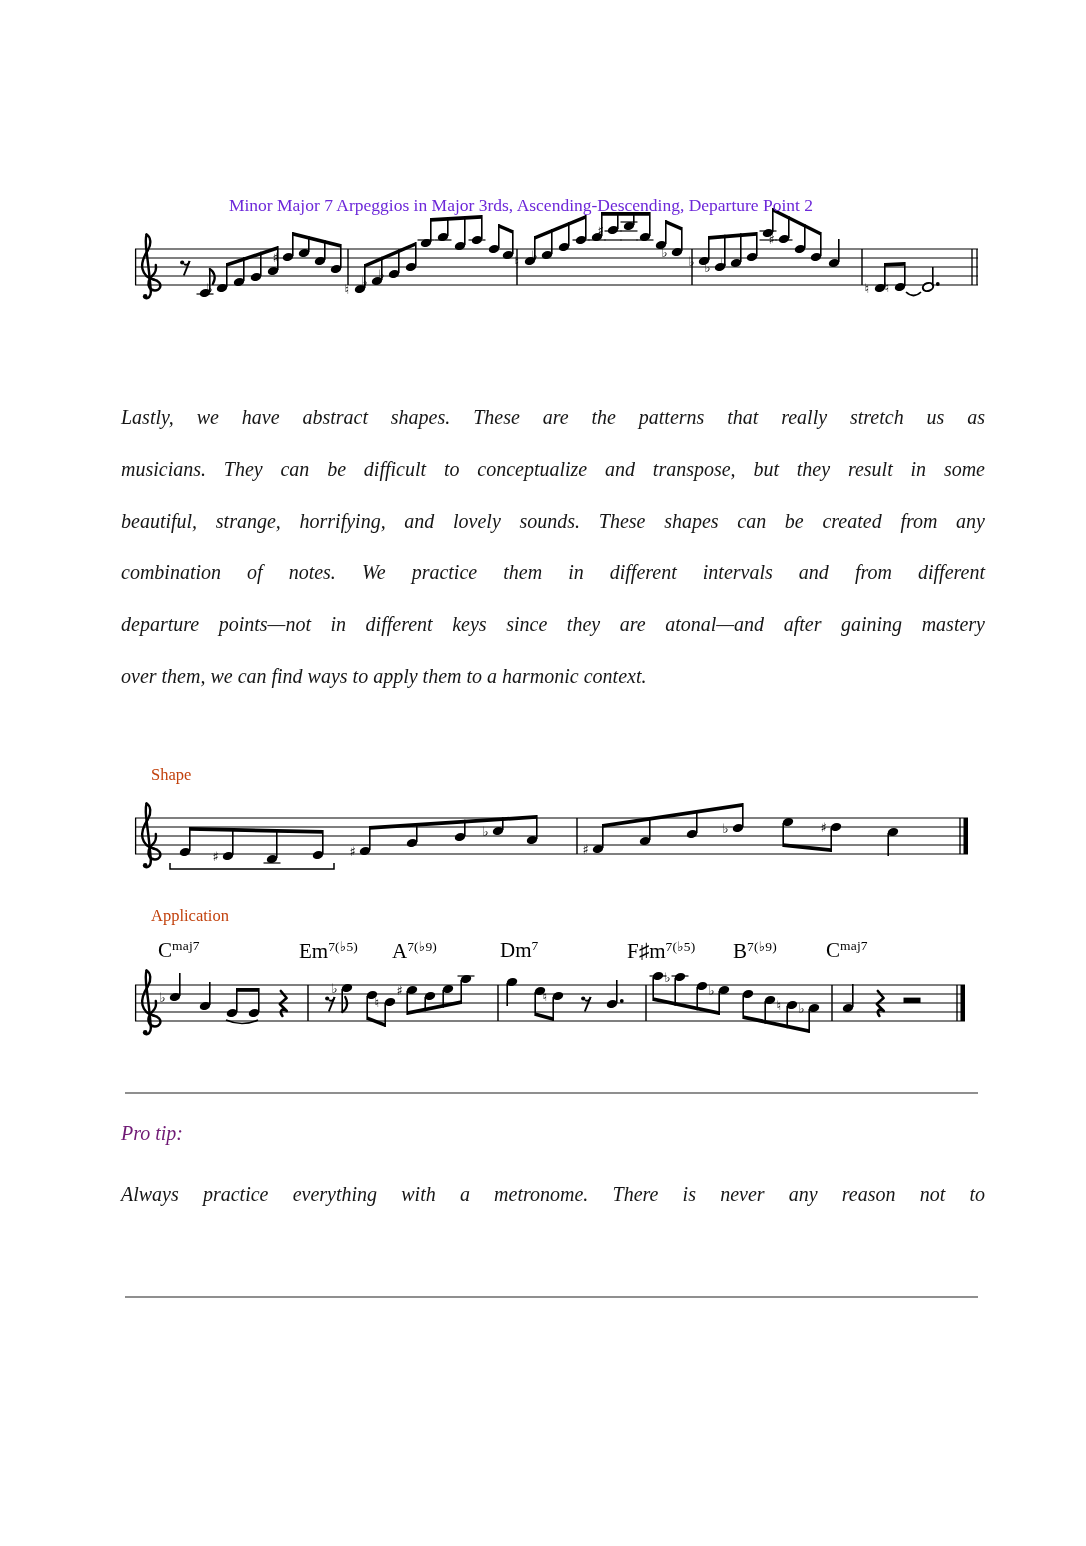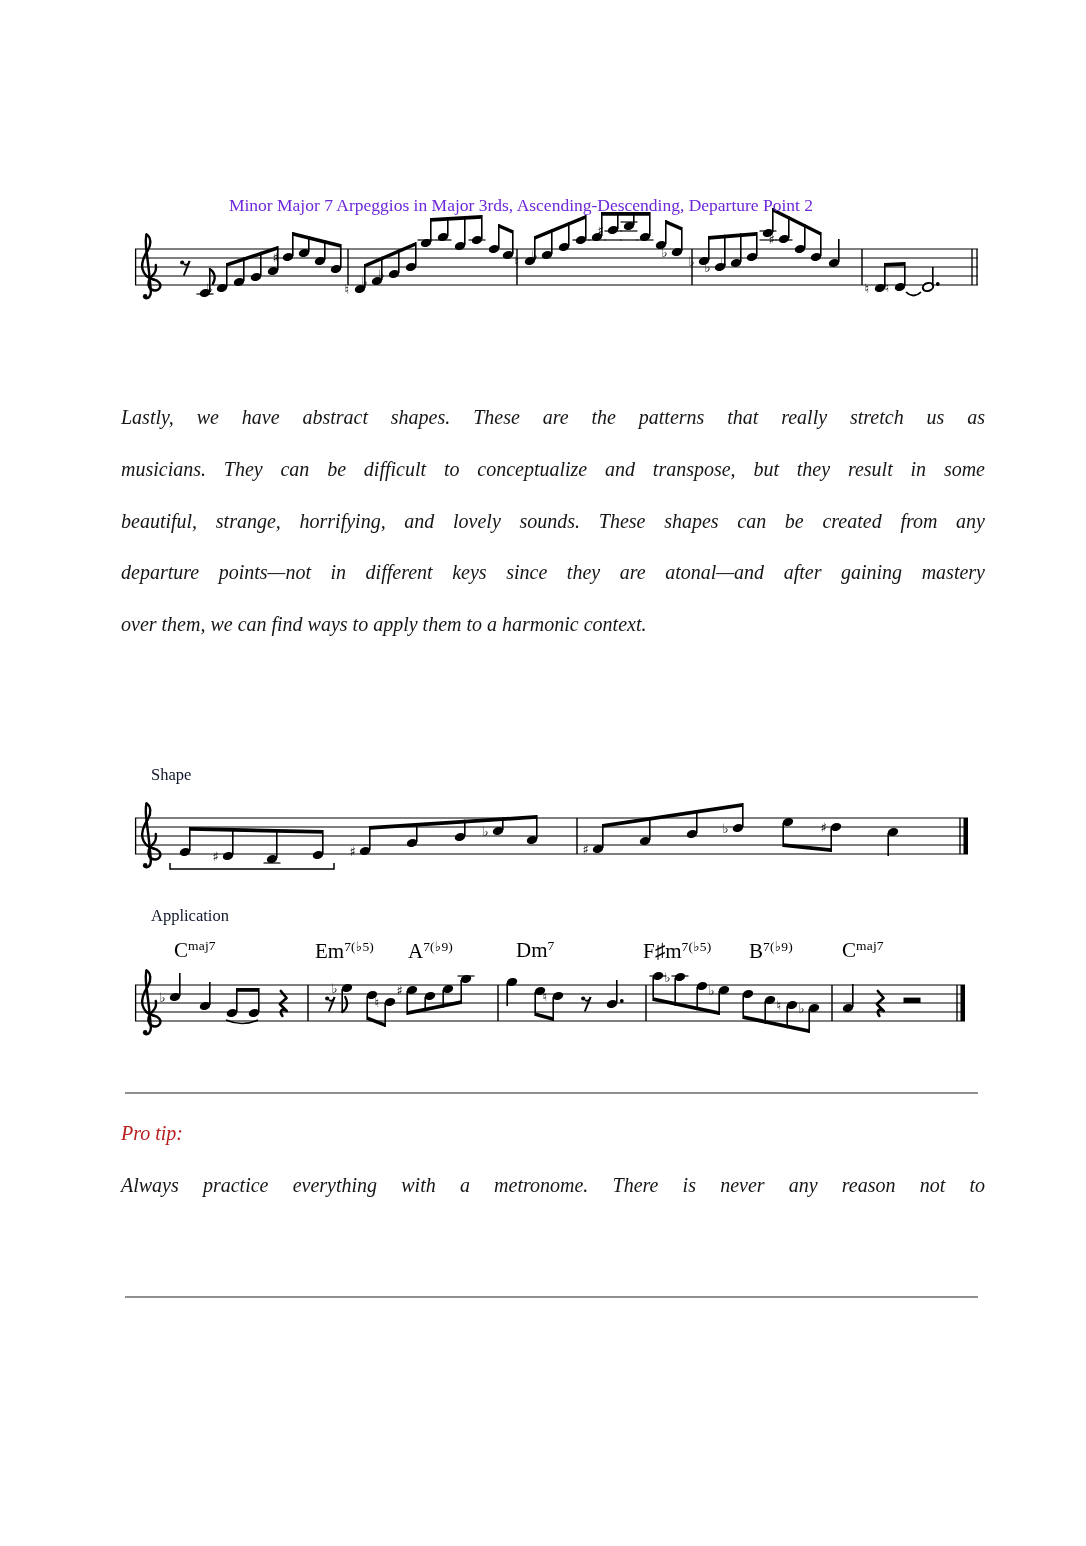--- a/index.html
+++ b/index.html
@@ -5,27 +5,27 @@
   html,body{margin:0;padding:0;background:#fff;}
   .page{position:relative;width:1086px;height:1546px;background:#ffffff;
         font-family:"Liberation Serif",serif;color:#111;overflow:hidden;}
   #music{position:absolute;left:0;top:0;}
   .title{position:absolute;top:195px;left:121px;width:800px;text-align:center;
          font-size:17.5px;color:#6d28d9;}
   .para{position:absolute;top:392px;left:121px;width:864px;font-size:20px;
         line-height:51.8px;color:#151515;}
   .pl{text-align:justify;text-align-last:justify;font-style:italic;}
   .pl.last{text-align:center;text-align-last:left;}
-  .slabel{position:absolute;left:151px;font-size:16.5px;color:#0f172a;}
-  .chords{position:absolute;top:938px;left:16px;width:1042px;height:32px;}
+  .slabel{position:absolute;left:151px;font-size:16.5px;color:#c2410c;}
+  .chords{position:absolute;top:938px;left:0;width:1042px;height:32px;}
   .chord{position:absolute;top:0;font-size:21px;color:#000;white-space:nowrap;}
   .chord sup{font-size:13.5px;vertical-align:7px;letter-spacing:0.2px;}
   .hr{position:absolute;left:125px;width:853px;height:2px;background:#8f8f8f;}
-  .tiphead{position:absolute;left:121px;top:1122px;font-size:20px;font-style:italic;color:#b91c1c;}
-  .tipline{position:absolute;left:121px;width:864px;font-size:20px;font-style:italic;color:#151515;}
+  .tiphead{position:absolute;left:121px;top:1122px;font-size:20px;font-style:italic;color:#701a75;}
+  .tipline{position:absolute;left:121px;width:864px;font-size:20px;font-style:italic;color:#151515;margin-top:9px;}
   .tipline.just{text-align:justify;text-align-last:justify;}
 </style>
 </head>
 <body>
 
 <div class="page">
 
   <svg id="music" width="1086" height="1546" viewBox="0 0 1086 1546" aria-hidden="true">
       <g>
         <line x1="135" y1="249" x2="978" y2="249" stroke="#000" stroke-width="1.1"></line>
@@ -330,20 +330,21 @@
         <path d="M 226,1020 Q 242,1027 258,1020" fill="none" stroke="#000" stroke-width="1.7"></path>
       </g>
     </svg>
 
   <div class="title">Minor Major 7 Arpeggios in Major 3rds, Ascending-Descending, Departure Point 2</div>
 
   <div class="para">
     <div class="pl">Lastly, we have abstract shapes. These are the patterns that really stretch us as</div>
     <div class="pl">musicians. They can be difficult to conceptualize and transpose, but they result in some</div>
     <div class="pl">beautiful, strange, horrifying, and lovely sounds. These shapes can be created from any</div>
+    <div class="pl">combination of notes. We practice them in different intervals and from different</div>
     <div class="pl">departure points—not in different keys since they are atonal—and after gaining mastery</div>
     <div class="pl last">over them, we can find ways to apply them to a harmonic context.</div>
   </div>
 
   <div class="slabel" style="top:765px">Shape</div>
   <div class="slabel" style="top:906px">Application</div>
 
   <div class="chords">
     <span class="chord" style="left:158px"><span>C</span><sup>maj7</sup></span>
     <span class="chord" style="left:299px"><span>Em</span><sup>7(♭5)</sup></span>

